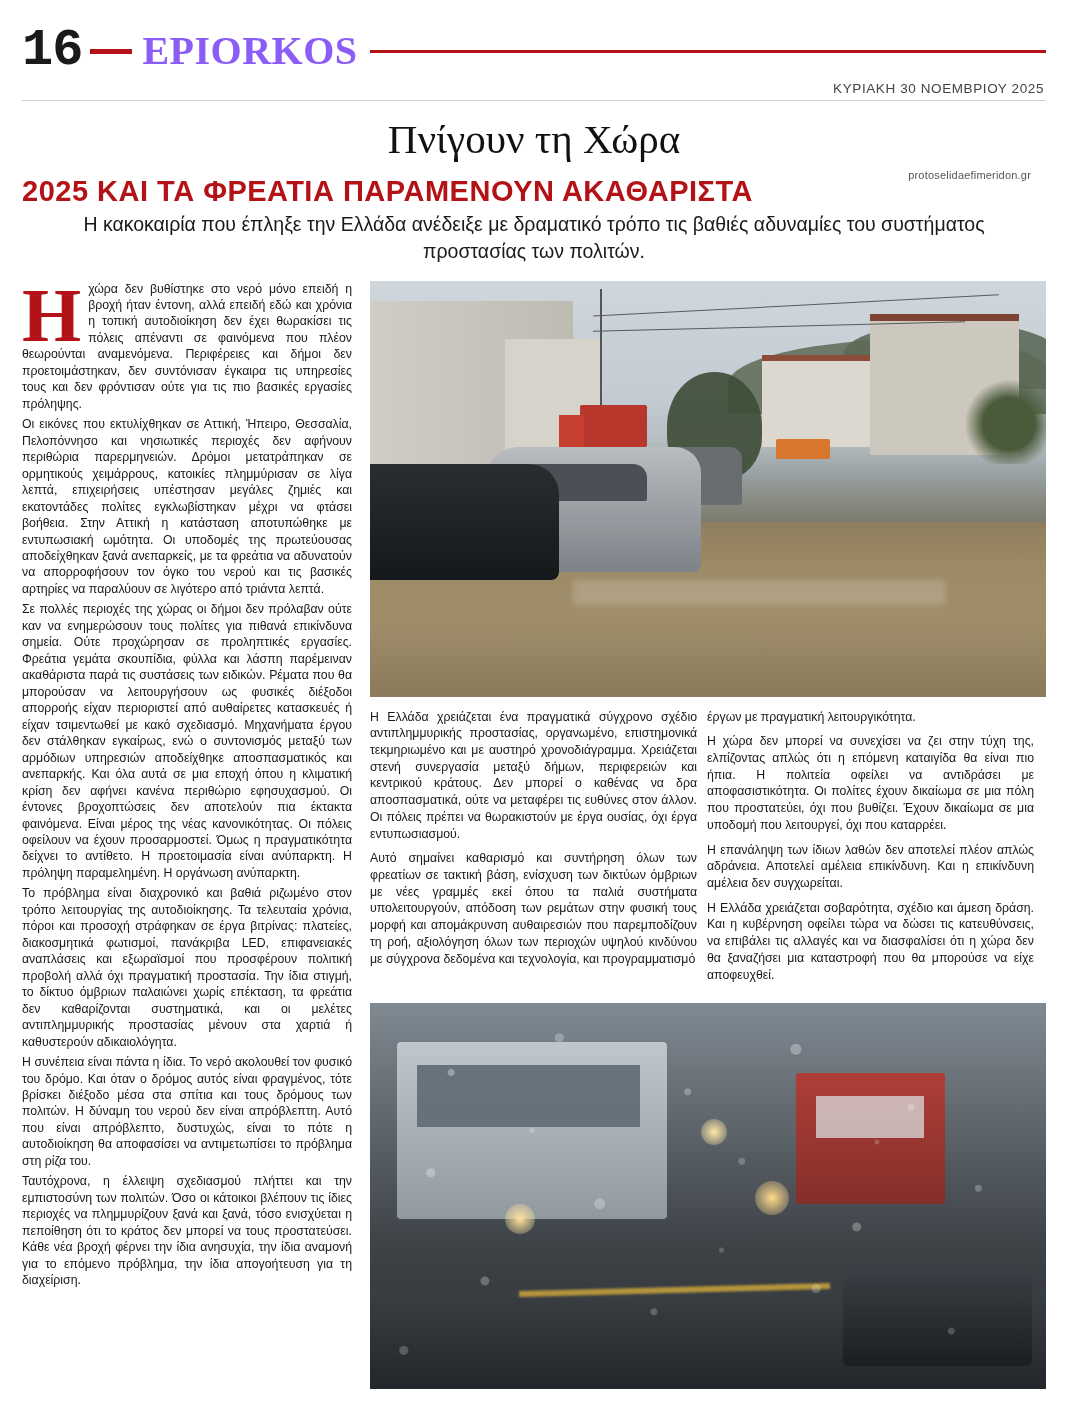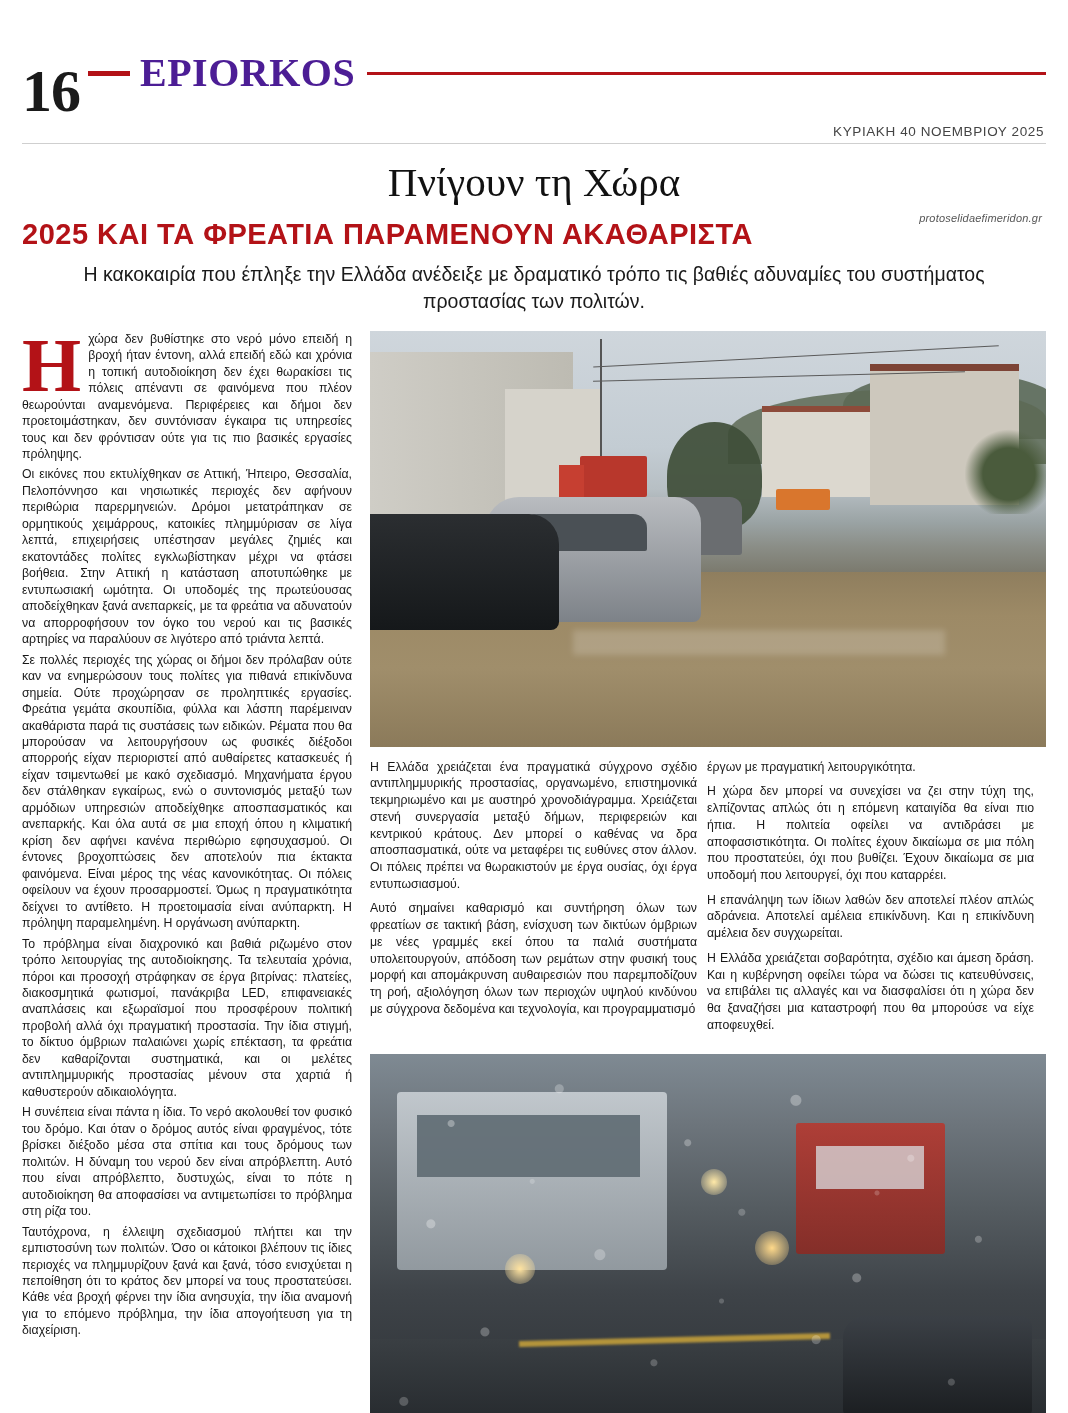--- a/index.html
+++ b/index.html
@@ -21,40 +21,39 @@
   }
 
   
   .masthead {
     display: flex;
     align-items: center;
     padding-top: 28px;
     gap: 0;
   }
   .folio {
-    font-family: Liberation Serif, serif;
-    font-size: 60px;
+    font-family: Liberation Mono, monospace;
+    font-size: 52px;
     font-weight: bold;
     color: #1a1a1a;
     line-height: 0.9;
     letter-spacing: -1px;
     padding-right: 8px;
-    margin-top: 36px;
   }
   .rule-left {
     height: 5px;
     background: #b31217;
     width: 42px;
     margin-right: 10px;
   }
   .section-name {
     font-family: "Liberation Serif", serif;
     font-size: 40px;
     font-weight: bold;
-    color: #4c1d95;
+    color: #8b5cf6;
     letter-spacing: 0.5px;
     line-height: 1;
     white-space: nowrap;
   }
   .rule-right {
     flex: 1;
     height: 3px;
     background: #b31217;
     margin-left: 12px;
     margin-right: 0;
@@ -84,41 +83,40 @@
     color: #111;
   }
   .headline .l2 { display: block; }
 
   .kicker-row {
     position: relative;
     margin-top: 6px;
   }
   .site-credit {
     position: absolute;
-    right: 4px;
+    right: 15px;
     top: -6px;
     font-size: 11px;
     color: #555;
     letter-spacing: 0.2px;
-    font-style: italic;
   }
   .subhead-red {
     text-align: left;
     color: #b31217;
     font-size: 29px;
     font-weight: bold;
     letter-spacing: 0.5px;
     margin-top: 12px;
     font-family: "Liberation Sans", sans-serif;
   }
   .standfirst {
     text-align: center;
     font-size: 19.5px;
     line-height: 1.38;
-    margin: 10px 56px 0 56px;
+    margin: 3px 56px 0 56px;
     color: #1a1a1a;
   }
 
   
   .body-wrap {
     margin-top: 16px;
     position: relative;
   }
   .col-left {
     position: absolute;
@@ -243,21 +241,21 @@
 <body>
 
 <div class="page">
 
   <div class="masthead">
     <div class="folio">16</div>
     <div class="rule-left"></div>
     <div class="section-name">EPIORKOS</div>
     <div class="rule-right"></div>
   </div>
-  <div class="dateline">ΚΥΡΙΑΚΗ 40 ΝΟΕΜΒΡΙΟΥ 2025</div>
+  <div class="dateline">ΚΥΡΙΑΚΗ 30 ΝΟΕΜΒΡΙΟΥ 2025</div>
   <div class="thin-rule"></div>
 
   <h1 class="headline">
     <span class="l2">Πνίγουν τη Χώρα</span>
   </h1>
 
   <div class="kicker-row">
     <div class="site-credit">protoselidaefimeridon.gr</div>
     <div class="subhead-red">2025 ΚΑΙ ΤΑ ΦΡΕΑΤΙΑ ΠΑΡΑΜΕΝΟΥΝ ΑΚΑΘΑΡΙΣΤΑ</div>
   </div>

